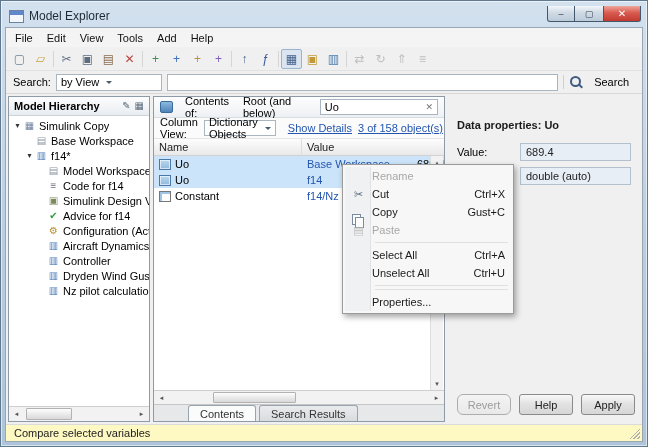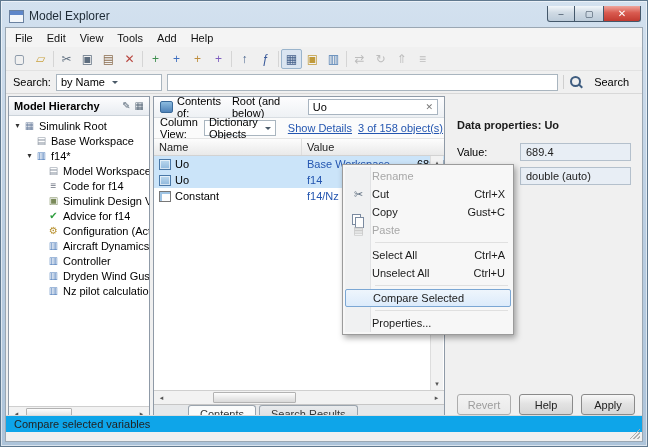--- a/index.html
+++ b/index.html
@@ -57,21 +57,21 @@
   .sb-left::after{content:'◂';}
   .sb-right::after{content:'▸';}
   .sb-up::after{content:'▴';}
   .sb-down::after{content:'▾';}
   .sb-track{flex:1;position:relative;}
   .sb-thumb{position:absolute;top:1px;bottom:1px;background:linear-gradient(#fdfdfd,#d9d9d9);border:1px solid #b2b2b2;border-radius:1px;}
   .vscroll{position:absolute;top:59px;right:1px;bottom:31px;width:13px;background:#f2f2f2;border-left:1px solid #ddd;display:flex;flex-direction:column;z-index:2;}
   .vscroll .sb-btn{height:13px;width:100%;}
   .vthumb{left:1px;right:1px;top:2px;bottom:auto;height:52px;position:absolute;background:linear-gradient(90deg,#fdfdfd,#d9d9d9);border:1px solid #b2b2b2;border-radius:1px;}
   
-  .cont-header{height:21px;flex:none;display:flex;align-items:center;gap:4px;padding:0 6px;font-size:11px;background:linear-gradient(#fdfdfe,#eef1f4);border-bottom:1px solid #d8dde2;}
+  .cont-header{height:21px;flex:none;display:flex;align-items:center;gap:12px;padding:0 6px;font-size:11px;background:linear-gradient(#fdfdfe,#eef1f4);border-bottom:1px solid #d8dde2;}
   .contents-icon{width:13px;height:12px;flex:none;background:linear-gradient(#8cbbdf,#4f82b8);border:1px solid #3a6a9a;border-radius:2px;}
   .cont-search{margin-left:auto;width:150px;height:16px;background:#fff;border:1px solid #a8b4c0;display:flex;align-items:center;font-size:11px;padding:0 4px;}
   .cont-search .clear{margin-left:auto;color:#777;font-size:9px;}
   .view-row{height:21px;flex:none;display:flex;align-items:center;gap:6px;padding:0 6px;font-size:11px;border-bottom:1px solid #e4e4e4;background:#fbfbfb;}
   .view-combo{width:112px;height:16px;}
   .vsep2{width:1px;height:12px;background:#d0d0d0;}
   .link{color:#2456b0;text-decoration:underline;white-space:nowrap;}
   .count{margin-left:auto;}
   .funnel{width:11px;height:11px;position:relative;flex:none;}
   .funnel::before{content:'';position:absolute;left:0;top:1px;border-left:5px solid transparent;border-right:5px solid transparent;border-top:5px solid #c9a53f;}
@@ -97,23 +97,23 @@
   .tabs-row{height:17px;flex:none;background:#e6e8ea;display:flex;align-items:flex-end;padding-left:34px;gap:3px;border-top:1px solid #c6c6c6;}
   .tab{height:16px;padding:1px 11px;font-size:11px;border:1px solid #9aa4ae;border-bottom:none;border-radius:3px 3px 0 0;background:linear-gradient(#e9ebed,#d9dcdf);display:flex;align-items:center;color:#333;}
   .tab.active{background:#fafbfb;}
   
   .props-header{font-weight:bold;font-size:11px;padding:7px 9px 9px;color:#1a1a1a;margin-top:16px;}
   .prop-row{display:flex;align-items:center;padding:3px 9px;gap:7px;}
   .prop-label{width:56px;flex:none;}
   .prop-field{flex:1;height:18px;background:#e8eef5;border:1px solid #b4c0cc;display:flex;align-items:center;padding:0 5px;color:#222;}
   .props-buttons{position:absolute;right:5px;bottom:7px;display:flex;gap:8px;}
   .btn{min-width:54px;height:21px;padding:0 8px;display:flex;align-items:center;justify-content:center;background:linear-gradient(#f8f8f8,#e3e3e3 45%,#d6d6d6);border:1px solid #8a8a8a;border-radius:3px;color:#222;font-size:11px;}
-  .btn.disabled{color:#9c9c9c;border-color:#adadad;background:linear-gradient(#f3f3f3,#e9e9e9);}
-  
-  .statusbar{position:absolute;left:0;right:0;bottom:9px;height:17px;background:#0ea5e9;border-top:1px solid #dbdbdb;display:flex;align-items:center;padding:0 8px;font-size:11px;color:#222;}
+  .btn.disabled{color:#9c9c9c;border-color:#adadad;background:linear-gradient(#f3f3f3,#e9e9e9);border-radius:6px;}
+  
+  .statusbar{position:absolute;left:0;right:0;bottom:0;height:17px;background:#fef9c3;border-top:1px solid #dbdbdb;display:flex;align-items:center;padding:0 8px;font-size:11px;color:#222;}
   .grip{position:absolute;right:2px;bottom:2px;width:12px;height:12px;background:linear-gradient(135deg,transparent 0 55%,#b0b0b0 55% 62%,transparent 62% 70%,#b0b0b0 70% 77%,transparent 77% 85%,#b0b0b0 85% 92%,transparent 92%);}
   
   .context-menu{position:absolute;left:341px;top:163px;width:172px;background:#f7f7f7;border:1px solid #9b9b9b;box-shadow:2px 3px 6px rgba(0,0,0,.35);padding:2px;z-index:20;}
   .context-menu::before{content:'';position:absolute;left:2px;top:2px;bottom:2px;width:25px;background:#f0f1f2;border-right:1px solid #e1e2e4;z-index:0;}
   .cm-item{position:relative;z-index:1;display:flex;align-items:center;height:18px;font-size:11px;padding-right:6px;color:#1a1a1a;}
   .cm-icon{width:27px;flex:none;display:flex;align-items:center;justify-content:center;font-size:11px;color:#5d6d7e;position:relative;}
   .cm-item.disabled{color:#a8a8a8;}
   .cm-item.disabled .cm-icon{color:#c0c0c0;}
   .cm-item.highlighted{background:linear-gradient(#eef5fc,#dcebfb);border:1px solid #7ba7d4;border-radius:2px;}
   .cm-shortcut{margin-left:auto;padding-left:10px;}
@@ -206,21 +206,21 @@
           <span class="tb-glyph" style="color: rgb(136, 136, 136);">⇑</span>
         </div>
         <div class="tb-btn disabled">
           <span class="tb-glyph" style="color: rgb(136, 136, 136);">≡</span>
         </div>
       </div>
 
     <div class="searchrow">
       <span>Search:</span>
       <div class="combo search-mode">
-        <span>by Name</span>
+        <span>by View</span>
         <span class="arrow"></span>
       </div>
       <input class="search-input" value="" style="">
       <span class="vsep"></span>
       <span class="mag"></span>
       <span class="search-btn">Search</span>
     </div>
 
     <div class="main">
 
@@ -229,21 +229,21 @@
           <span>Model Hierarchy</span>
           <span class="hdr-icons">
               <span class="hdr-icon">✎</span>
               <span class="hdr-icon">▦</span>
             </span>
         </div>
         <div class="tree">
             <div class="tree-row" style="padding-left: 3px;">
               <span class="tree-expander">▾</span>
               <span class="tree-icon" style="color: rgb(107, 127, 158);">▦</span>
-              <span class="tree-label">Simulink Root</span>
+              <span class="tree-label">Simulink Copy</span>
             </div>
             <div class="tree-row" style="padding-left: 15px;">
               <span class="tree-expander"></span>
               <span class="tree-icon" style="color: rgb(138, 147, 160);">▤</span>
               <span class="tree-label">Base Workspace</span>
             </div>
             <div class="tree-row" style="padding-left: 15px;">
               <span class="tree-expander">▾</span>
               <span class="tree-icon" style="color: rgb(74, 121, 184);">▥</span>
               <span class="tree-label">f14*</span>
@@ -428,25 +428,20 @@
         <span class="cm-icon"></span>
         <span class="cm-label">Select All</span>
         <span class="cm-shortcut">Ctrl+A</span>
       </div>
       <div class="cm-item">
         <span class="cm-icon"></span>
         <span class="cm-label">Unselect All</span>
         <span class="cm-shortcut">Ctrl+U</span>
       </div>
       <div class="menu-sep"></div>
-      <div class="cm-item highlighted">
-        <span class="cm-icon"></span>
-        <span class="cm-label">Compare Selected</span>
-        <span class="cm-shortcut"></span>
-      </div>
       <div class="menu-sep"></div>
       <div class="cm-item">
         <span class="cm-icon"></span>
         <span class="cm-label">Properties...</span>
         <span class="cm-shortcut"></span>
       </div>
     </div>
 </div>
 
 </body></html>

